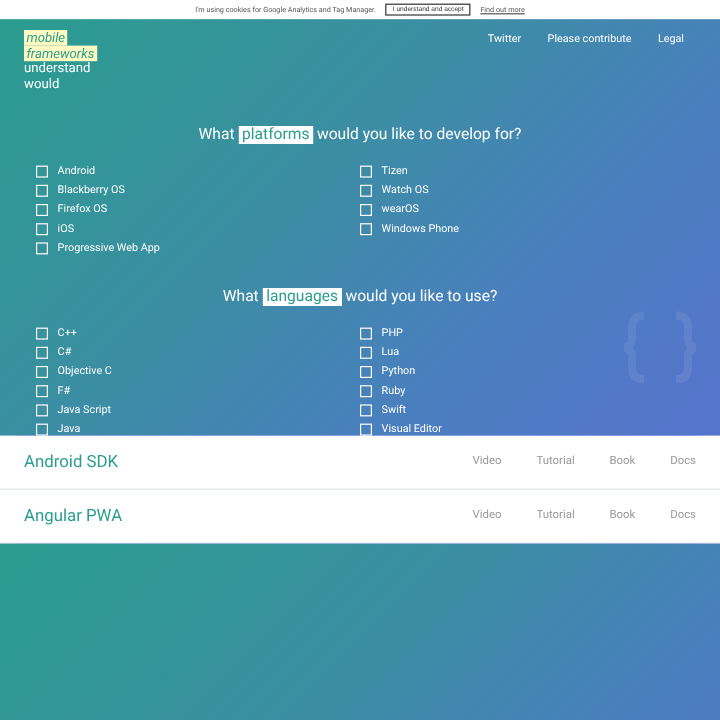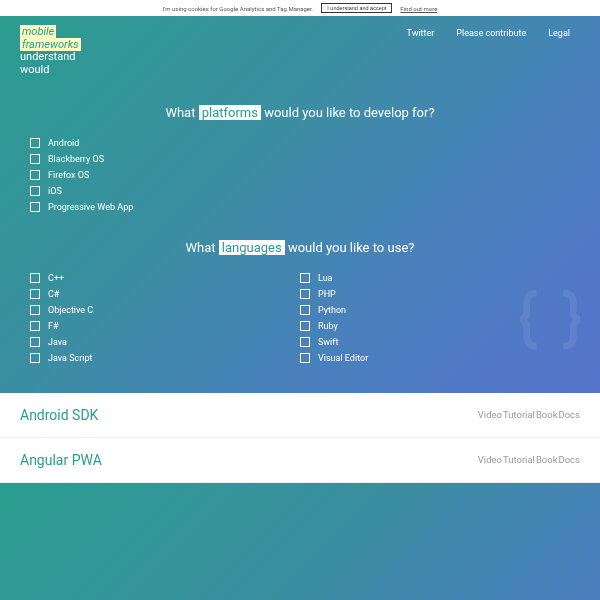--- a/index.html
+++ b/index.html
@@ -62,40 +62,39 @@
   }
   .checkbox {
     width: 10px;
     height: 10px;
     border: 1.2px solid #fff;
     cursor: pointer;
     flex-shrink: 0;
   }
   .results {
     background: #1d4ed8;
-    margin-top: 30px;
     padding: 0;
     border-radius: 17px;
   }
   .result-row {
     background: #fff;
     border-bottom: 1px solid #eee;
     padding: 14px 20px;
     display: flex;
     justify-content: space-between;
     align-items: center;
   }
   .result-name {
     color: #2a9d8f;
     font-size: 14px;
     font-weight: 400;
   }
   .result-links {
     display: flex;
-    gap: 1px;
+    gap: 29px;
     font-size: 9.5px;
     color: #999;
   }
   .result-links span { cursor: pointer; }
   .bg-deco {
     position: absolute;
     right: 10px;
     bottom: 120px;
     opacity: 0.08;
     pointer-events: none;
@@ -144,20 +143,38 @@
       </div>
       <div class="check-row">
         <span class="checkbox"></span>
         <span>iOS</span>
       </div>
       <div class="check-row">
         <span class="checkbox"></span>
         <span>Progressive Web App</span>
       </div>
     </div>
+  <div class="col" id="platforms-right">
+      <div class="check-row">
+        <span class="checkbox"></span>
+        <span>Tizen</span>
+      </div>
+      <div class="check-row">
+        <span class="checkbox"></span>
+        <span>Watch OS</span>
+      </div>
+      <div class="check-row">
+        <span class="checkbox"></span>
+        <span>wearOS</span>
+      </div>
+      <div class="check-row">
+        <span class="checkbox"></span>
+        <span>Windows Phone</span>
+      </div>
+    </div>
 </div>
 
 <div class="section-q">
   <span>What </span><span class="hl">languages</span><span> would you like to use?</span>
 </div>
 
 <div class="grid">
   <div class="col" id="languages-left">
       <div class="check-row">
         <span class="checkbox"></span>
@@ -170,35 +187,35 @@
       <div class="check-row">
         <span class="checkbox"></span>
         <span>Objective C</span>
       </div>
       <div class="check-row">
         <span class="checkbox"></span>
         <span>F#</span>
       </div>
       <div class="check-row">
         <span class="checkbox"></span>
+        <span>Java Script</span>
+      </div>
+      <div class="check-row">
+        <span class="checkbox"></span>
         <span>Java</span>
       </div>
-      <div class="check-row">
-        <span class="checkbox"></span>
-        <span>Java Script</span>
-      </div>
     </div>
   <div class="col" id="languages-right">
       <div class="check-row">
         <span class="checkbox"></span>
+        <span>PHP</span>
+      </div>
+      <div class="check-row">
+        <span class="checkbox"></span>
         <span>Lua</span>
-      </div>
-      <div class="check-row">
-        <span class="checkbox"></span>
-        <span>PHP</span>
       </div>
       <div class="check-row">
         <span class="checkbox"></span>
         <span>Python</span>
       </div>
       <div class="check-row">
         <span class="checkbox"></span>
         <span>Ruby</span>
       </div>
       <div class="check-row">

